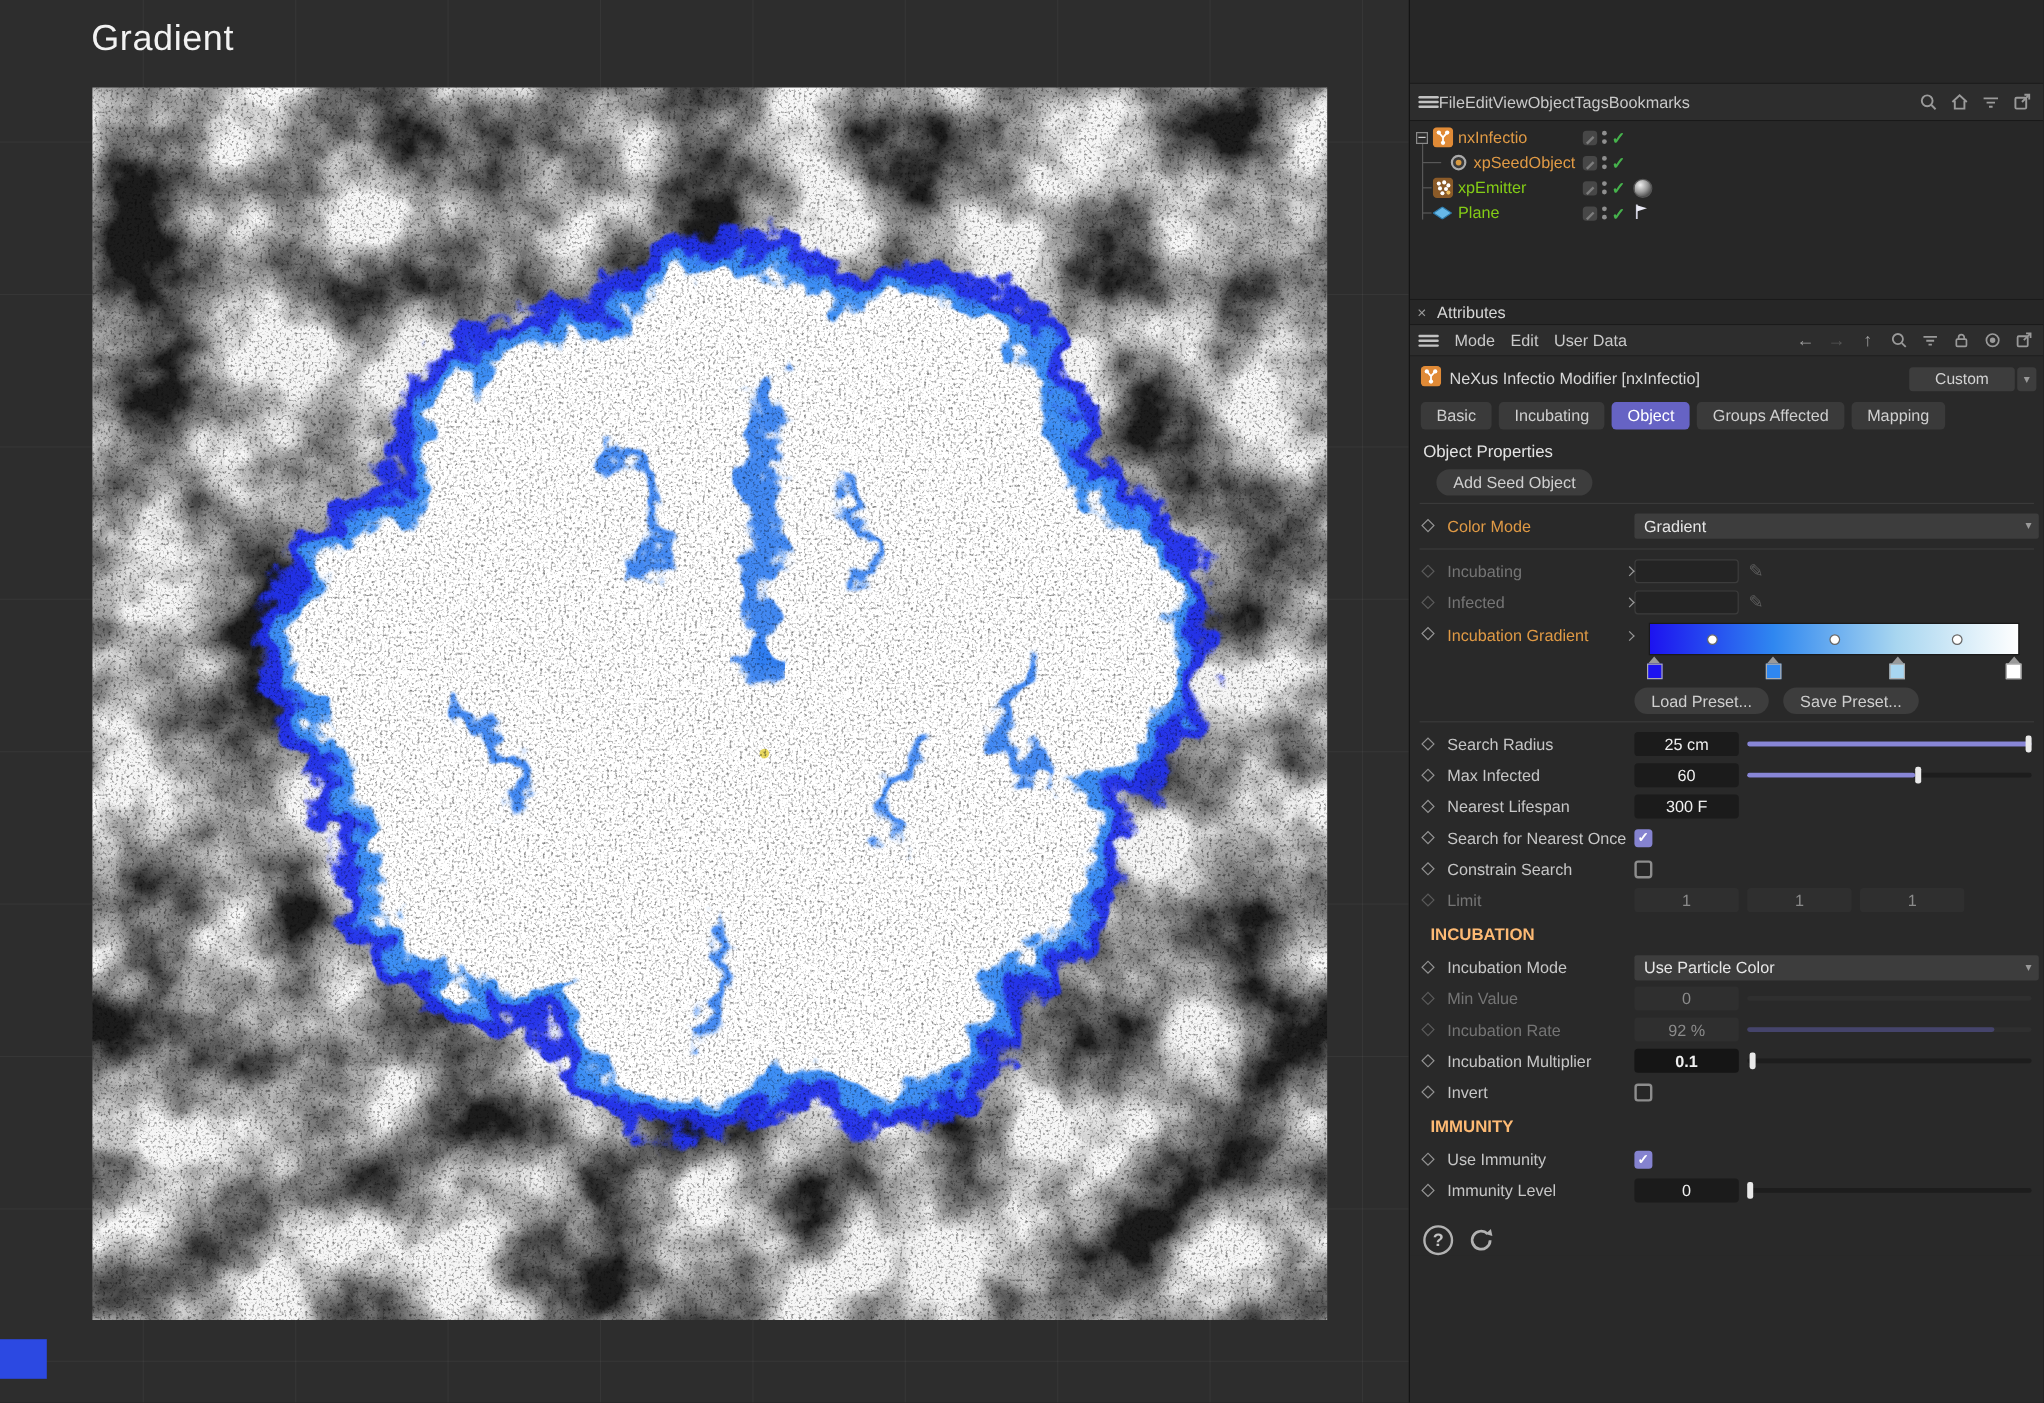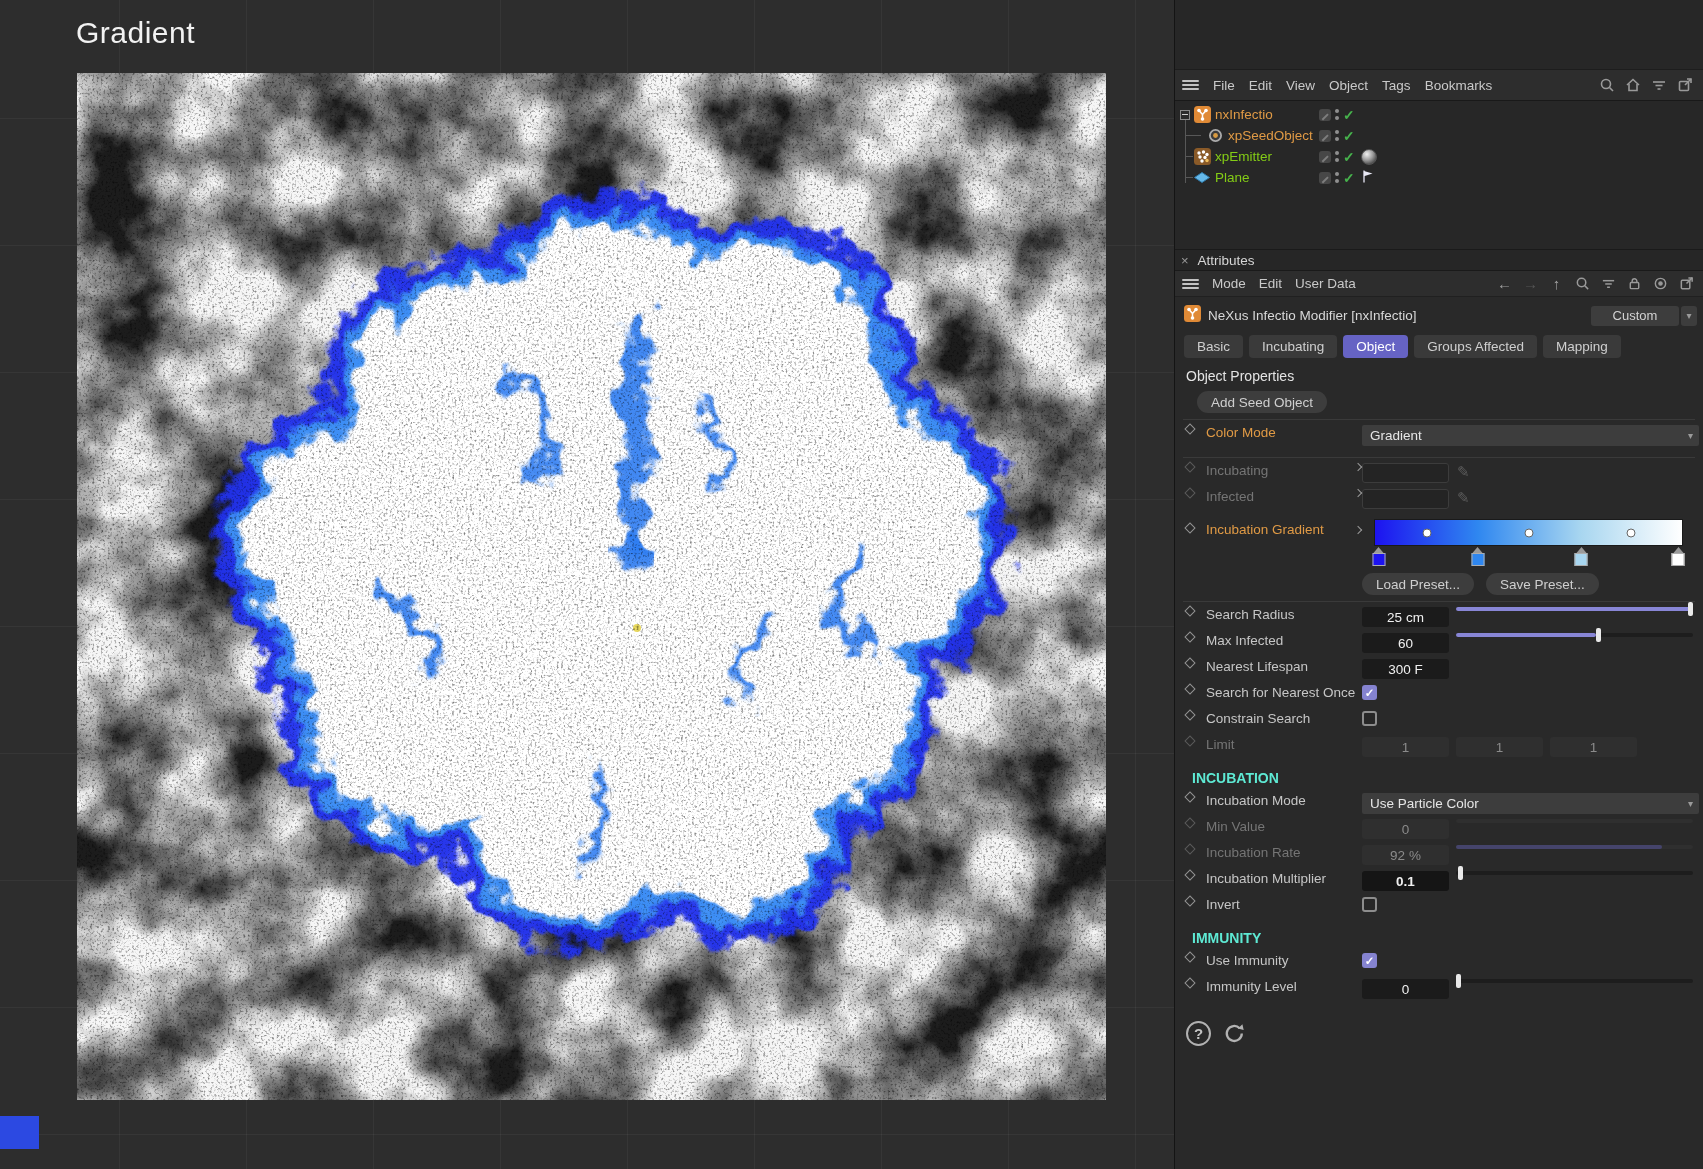--- a/index.html
+++ b/index.html
@@ -11,21 +11,21 @@
     background-image:linear-gradient(rgba(255,255,255,.045) 1px,transparent 1px),
                      linear-gradient(90deg,rgba(255,255,255,.045) 1px,transparent 1px);
     background-size:127px 127px;background-position:-8px -9px;}
   .vp-title{position:absolute;left:76px;top:16px;font-size:30px;color:#f2f2f2;letter-spacing:.5px;}
   .vp-render{position:absolute;left:77px;top:73px;}
   .vp-swatch{position:absolute;left:0;top:1116px;width:39px;height:33px;background:#2c49e2;}
 
   
   .right{position:absolute;left:1174px;top:0;width:529px;height:1169px;background:#292929;border-left:1px solid #141414;}
   .om-top{height:70px;background:#272727;border-bottom:1px solid #1d1d1d;}
-  .om-menubar{height:31px;background:#2d2d2d;border-bottom:1px solid #191919;display:flex;align-items:center;padding:0 10px 0 7px;gap:14px;}
+  .om-menubar{height:31px;background:#2d2d2d;border-bottom:1px solid #191919;display:flex;align-items:center;padding:0 10px 0 7px;gap:0;}
   .menu-item{color:#c9c9c9;font-size:13.5px;cursor:default;}
   .hamb{display:inline-flex;flex-direction:column;gap:2px;width:17px;}
   .hamb i{height:2px;background:#c2c2c2;border-radius:1px;}
   .bar-tools{margin-left:auto;display:flex;align-items:center;gap:9px;}
   .tool-ic{width:17px;height:17px;display:inline-flex;align-items:center;justify-content:center;color:#a0a0a0;font-size:15px;}
   .tool-ic svg{display:block;}
   .dim{color:#565656;}
 
   
   .om-tree{height:148px;position:relative;background:#272727;padding-top:3px;}
@@ -58,21 +58,21 @@
   .preset-arrow{margin-left:2px;width:16px;height:20px;background:#3d3d3d;border-radius:3px;color:#9a9a9a;font-size:10px;display:flex;align-items:center;justify-content:center;}
   .tabs{display:flex;gap:6px;margin:6px 0 0 9px;}
   .tab{height:23px;padding:0 13px;border-radius:4px;background:#3a3a3a;color:#cfcfcf;font-size:13.5px;display:flex;align-items:center;}
   .tab.active{background:#6663c4;color:#fff;}
   .attr-heading{color:#e4e4e4;font-size:14px;margin:10px 0 0 11px;height:18px;}
   .btn-row{margin:5px 0 2px 22px;}
   .pill-btn{height:22px;padding:0 14px;border-radius:11px;background:#3d3d3d;color:#cfcfcf;font-size:13.5px;border:none;display:inline-flex;align-items:center;}
   .sep{height:1px;background:#3a3a3a;margin:6px 8px 5px 8px;}
 
   
-  .pr{height:26px;display:flex;align-items:flex-start;padding-left:11px;position:relative;}
+  .pr{height:26px;display:flex;align-items:center;padding-left:11px;position:relative;}
   .dia{width:20px;display:flex;align-items:center;}
   .dia::before{content:"";width:6px;height:6px;border:1px solid #939393;transform:rotate(45deg);}
   .pr.dis .dia::before{border-color:#5a5a5a;}
   .plabel{width:148px;font-size:13.5px;color:#c6c6c6;white-space:nowrap;}
   .plabel.orange{color:#e09a45;}
   .pr.dis .plabel{color:#757575;}
   .chev{width:8px;height:8px;position:relative;margin-right:0;}
   .chev::before{content:"";position:absolute;left:1px;top:1px;width:5px;height:5px;border-top:1.5px solid #9a9a9a;border-right:1.5px solid #9a9a9a;transform:rotate(45deg);}
   .gap8{width:8px;}
   .pv{width:87px;height:20px;background:#1b1b1b;border-radius:3px;color:#f0f0f0;font-size:13.5px;display:flex;align-items:center;justify-content:center;}
@@ -83,21 +83,21 @@
   .slider{flex:1;height:4px;background:#1d1d1d;border-radius:2px;margin:0 10px 0 7px;position:relative;}
   .slider.dis{background:#2f2f2f;}
   .sfill{position:absolute;left:0;top:0;height:100%;background:#8886d6;border-radius:2px;}
   .slider.dis .sfill{background:#45446b;}
   .sknob{position:absolute;top:-5px;width:5px;height:14px;background:#e9e9e9;border-radius:2px;}
   .cb{width:15px;height:15px;border-radius:3px;}
   .cb.on{background:#8583d0;color:#fff;font-size:11.5px;font-weight:bold;display:flex;align-items:center;justify-content:center;}
   .cb.off{background:#272727;border:2px solid #8d8d8d;}
   .dd{flex:1;height:21px;background:#3d3d3d;border-radius:2px;margin-right:4px;display:flex;align-items:center;padding:0 6px 0 8px;color:#e6e6e6;font-size:13.5px;}
   .dd .dd-arrow{margin-left:auto;color:#9a9a9a;font-size:10px;}
-  .sec-head{color:#5eead4;font-size:14px;font-weight:bold;margin-left:17px;height:30px;display:flex;align-items:center;}
+  .sec-head{color:#fdba74;font-size:14px;font-weight:bold;margin-left:17px;height:30px;display:flex;align-items:center;}
   .limit-gap{width:7px;}
 
   
   .grad-row{height:54px;align-items:flex-start;padding-top:4px;}
   .grad-wrap{flex:1;margin:0 20px 0 12px;}
   .grad-bar{height:27px;position:relative;border:1px solid #1a1a1a;}
   .bias{position:absolute;top:50%;width:9px;height:9px;border-radius:50%;background:#fff;border:1px solid #666;transform:translate(-50%,-50%);}
   .grad-knots{position:relative;height:22px;}
   .knot{position:absolute;top:1px;transform:translateX(-50%);display:flex;flex-direction:column;align-items:center;}
   .knot .tri{width:0;height:0;border-left:5px solid transparent;border-right:5px solid transparent;border-bottom:6px solid #9a9a9a;}

